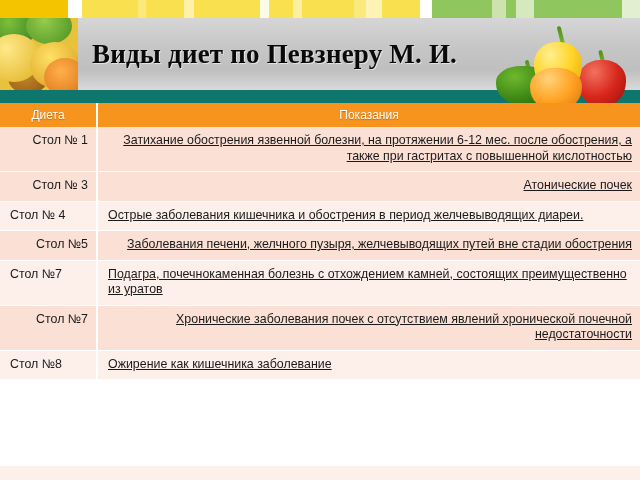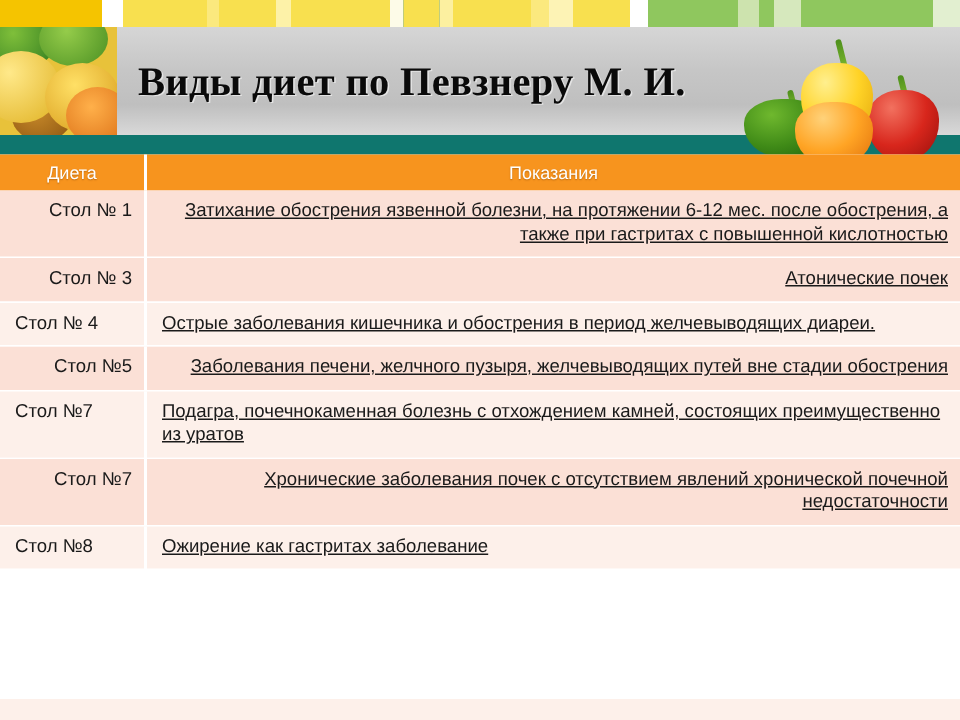--- a/index.html
+++ b/index.html
@@ -260,20 +260,20 @@
           <tr class="shade-b">
             <td class="diet">Стол №7</td>
             <td class="ind">Подагра, почечнокаменная болезнь с отхождением камней, состоящих преимущественно из уратов</td>
           </tr>
           <tr class="shade-a">
             <td class="diet">Стол №7</td>
             <td class="ind">Хронические заболевания почек с отсутствием явлений хронической почечной недостаточности</td>
           </tr>
           <tr class="shade-b">
             <td class="diet">Стол №8</td>
-            <td class="ind">Ожирение как гастритах заболевание</td>
+            <td class="ind">Ожирение как кишечника заболевание</td>
           </tr>
         </tbody>
     </table>
     <div class="footer-fill"></div>
   </div>
 
 </div>
 
 </body></html>

